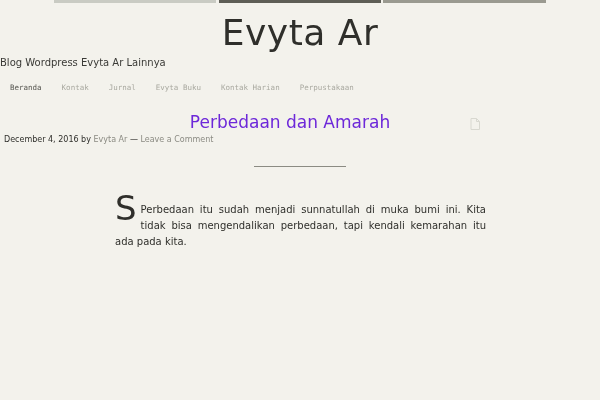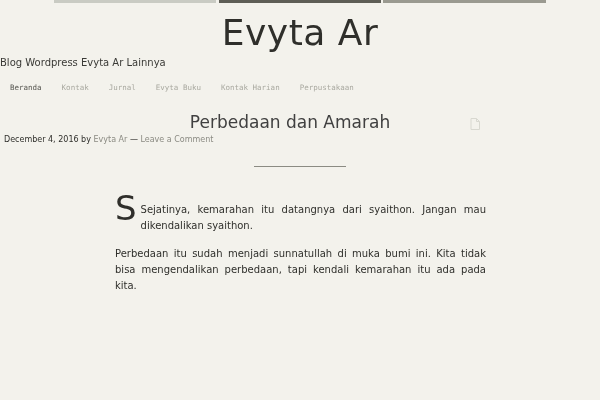--- a/index.html
+++ b/index.html
@@ -64,21 +64,21 @@
     .nav-item.active {
       color: #55554f;
     }
     .entry-title {
       position: absolute;
       top: 112px;
       left: 0;
       width: 580px;
       text-align: center;
       font-size: 17px;
-      color: #404040;
+      color: #6d28d9;
     }
     .format-icon {
       position: absolute;
       top: 115px;
       left: 470px;
       width: 10px;
       height: 12px;
     }
     .entry-meta {
       position: absolute;
@@ -155,15 +155,14 @@
   <span>by</span>
   <span class="link">Evyta Ar</span>
   <span>—</span>
   <span class="link">Leave a Comment</span>
 </div>
 
 <div class="divider"></div>
 
 <div class="content">
   <p><span class="dropcap">S</span></p>
-  <p>Sejatinya, kemarahan itu datangnya dari syaithon. Jangan mau dikendalikan syaithon.</p>
   <p>Perbedaan itu sudah menjadi sunnatullah di muka bumi ini. Kita tidak bisa mengendalikan perbedaan, tapi kendali kemarahan itu ada pada kita.</p>
 </div>
 
 </body></html>

